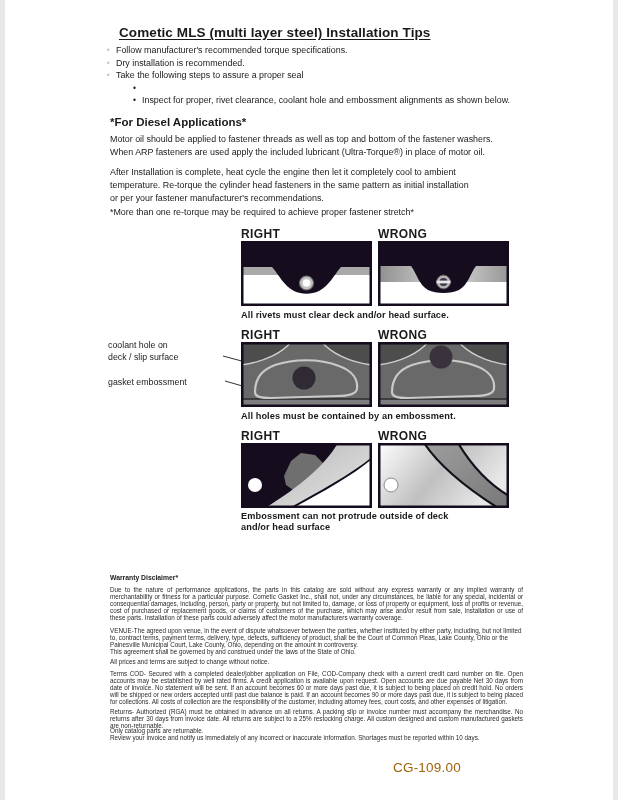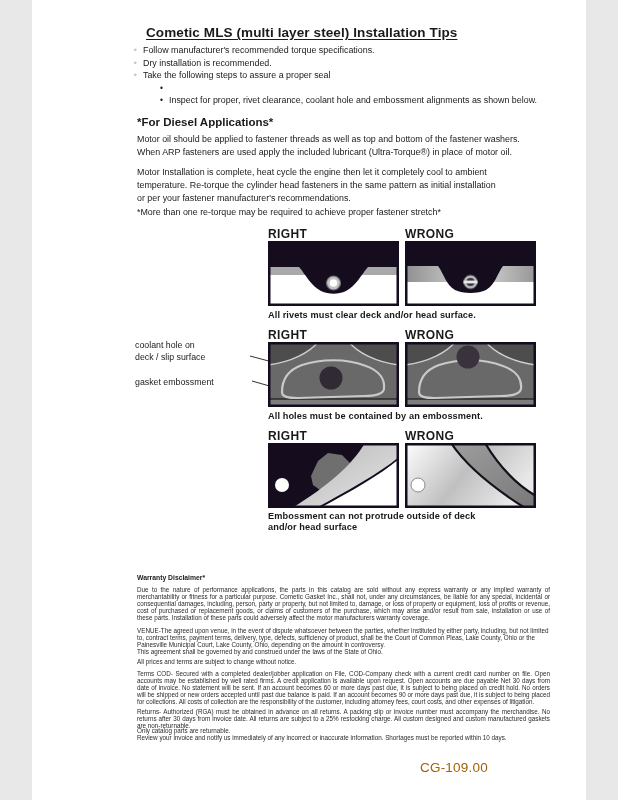--- a/index.html
+++ b/index.html
@@ -1,17 +1,17 @@
 <!DOCTYPE html>
 <html><head>
 <meta charset="utf-8">
 <style>
   html,body{margin:0;padding:0;background:#e8e8e8;}
   .page{
-    position:relative;width:554px;height:800px;background:#ffffff;
+    position:relative;width:608px;height:800px;background:#ffffff;
     font-family:"Liberation Sans","DejaVu Sans",sans-serif;color:#1a1a1a;
     overflow:hidden;margin:0 auto;
   }
   .abs{position:absolute;}
   .title{
     left:114px;top:25px;font-size:13.5px;font-weight:bold;
     text-decoration:underline;text-underline-offset:2px;letter-spacing:.1px;
   }
   .bullets{left:102px;top:44px;font-size:8.9px;line-height:12.6px;width:460px;}
   .b-line{display:flex;}
@@ -63,21 +63,21 @@
     </div>
     <div class="sb-line">
       <span class="sb-marker">•</span>
       <span>Inspect for proper, rivet clearance, coolant hole and embossment alignments as shown below.</span>
     </div>
   </div>
 
   <div class="abs diesel-h">*For Diesel Applications*</div>
   <div class="abs para p1">Motor oil should be applied to fastener threads as well as top and bottom of the fastener washers.
 When ARP fasteners are used apply the included lubricant (Ultra-Torque®) in place of motor oil.</div>
-  <div class="abs para p2">Motor Installation is complete, heat cycle the engine then let it completely cool to ambient
+  <div class="abs para p2">After Installation is complete, heat cycle the engine then let it completely cool to ambient
 temperature. Re-torque the cylinder head fasteners in the same pattern as initial installation
 or per your fastener manufacturer's recommendations.</div>
   <div class="abs para p3">*More than one re-torque may be required to achieve proper fastener stretch*</div>
 
   <div class="abs fig-headers fh1">
     <span>RIGHT</span>
     <span>WRONG</span>
   </div>
   <div class="abs fig-images fi1">
     <svg width="131" height="65" viewBox="0 0 131 65">

